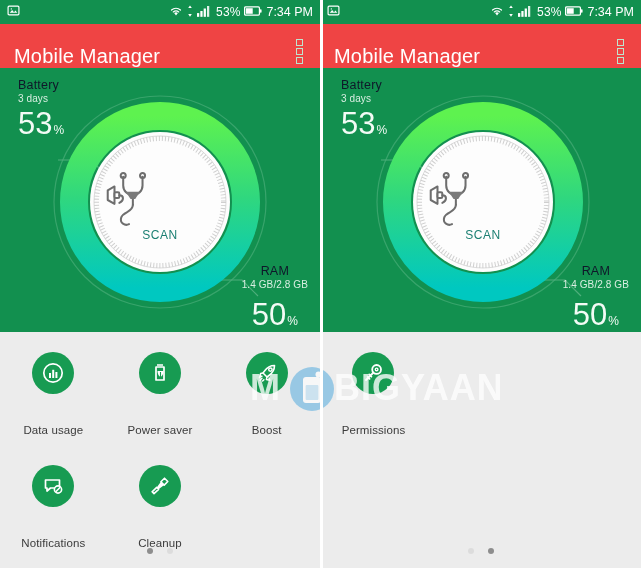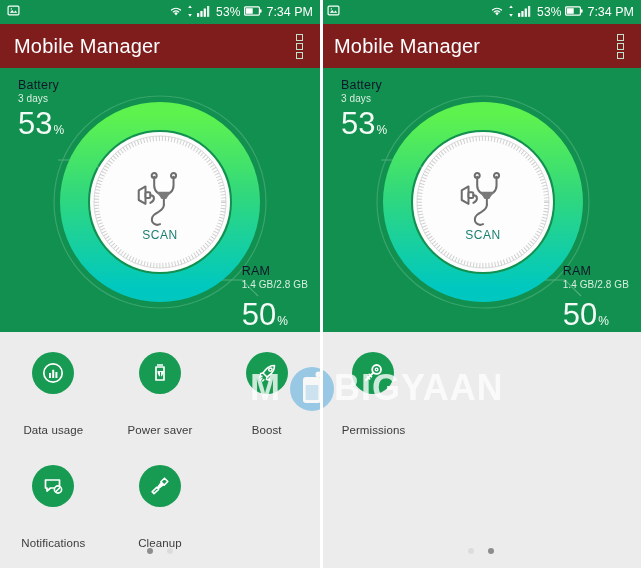--- a/index.html
+++ b/index.html
@@ -23,22 +23,22 @@
     display:flex; align-items:center; padding:0 7px; color:#ffffff;
   }
   .sb-left { display:flex; align-items:center; gap:5px; }
   .sb-right { margin-left:auto; display:flex; align-items:center; gap:4px; }
   .sb-text { font-size:12px; letter-spacing:.1px; color:#fff; white-space:nowrap; }
   .sb-time { font-size:12.5px; color:#fff; white-space:nowrap; }
   .ic { display:block; }
 
   
   .appbar {
-    position:relative; height:44px; background:#7f1d1d;
-    display:flex; align-items:center; padding:0 14px;
+    position:relative; height:44px; background:#ef4444;
+    display:flex; align-items:flex-end; padding:0 14px;
   }
   .app-title { font-size:20px; color:#ffffff; font-weight:400; letter-spacing:.2px; }
   .menu-dots {
     margin-left:auto; display:flex; flex-direction:column;
     gap:2px; align-items:center; padding:4px 3px; cursor:pointer;
   }
   .menu-dots span {
     width:7px; height:7px; border:1.4px solid #bfe3cf; background:transparent; display:block;
   }
 
@@ -48,28 +48,28 @@
   }
   .hero-svg { position:absolute; left:0; top:0; }
 
   .stat { position:absolute; color:#eaf6ee; }
   .stat-label { font-size:12.5px; color:#0f172a; letter-spacing:.2px; }
   .stat-sub   { font-size:10px; color:#d8eee1; margin-top:1px; letter-spacing:.1px; }
   .stat-val   { font-size:31px; color:#f2fbf5; font-weight:300; line-height:1; margin-top:4px; }
   .stat-val .pct { font-size:12px; vertical-align:baseline; margin-left:1px; }
 
   .stat.battery { left:18px; top:10px; }
-  .stat.ram { right:12px; bottom:2px; text-align:left; }
+  .stat.ram { right:12px; bottom:2px; text-align:center; }
   .stat.ram .stat-val { margin-top:9px; }
 
   
   .scan-wrap {
     position:absolute; left:50%; top:134px; transform:translate(-50%,-50%);
     width:124px; height:124px; display:flex; flex-direction:column;
-    align-items:center; justify-content:center; cursor:pointer;
+    align-items:flex-start; justify-content:center; cursor:pointer;
   }
   .scan-label {
     position:absolute; bottom:22px; left:0; right:0; text-align:center;
     font-size:12px; color:#1b7f72; letter-spacing:.6px;
   }
 
   
   .features { position:relative; background:#ececec; height:236px; padding-top:14px; }
   .frow { display:flex; }
   .fcell {

